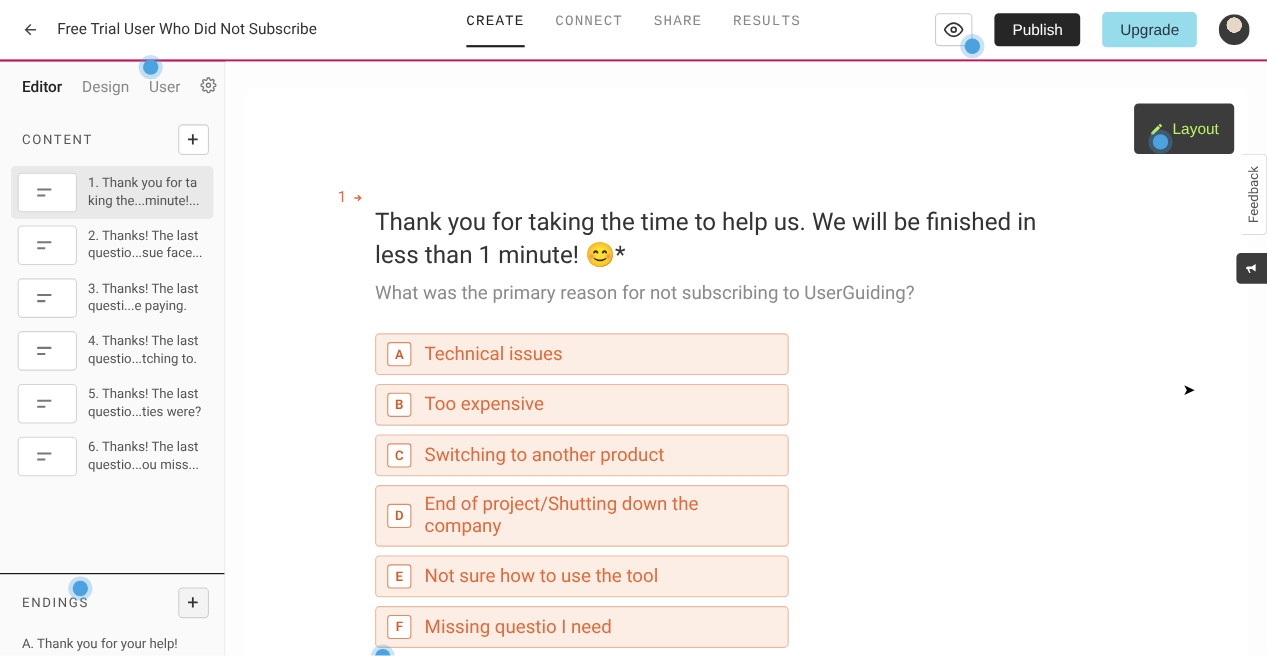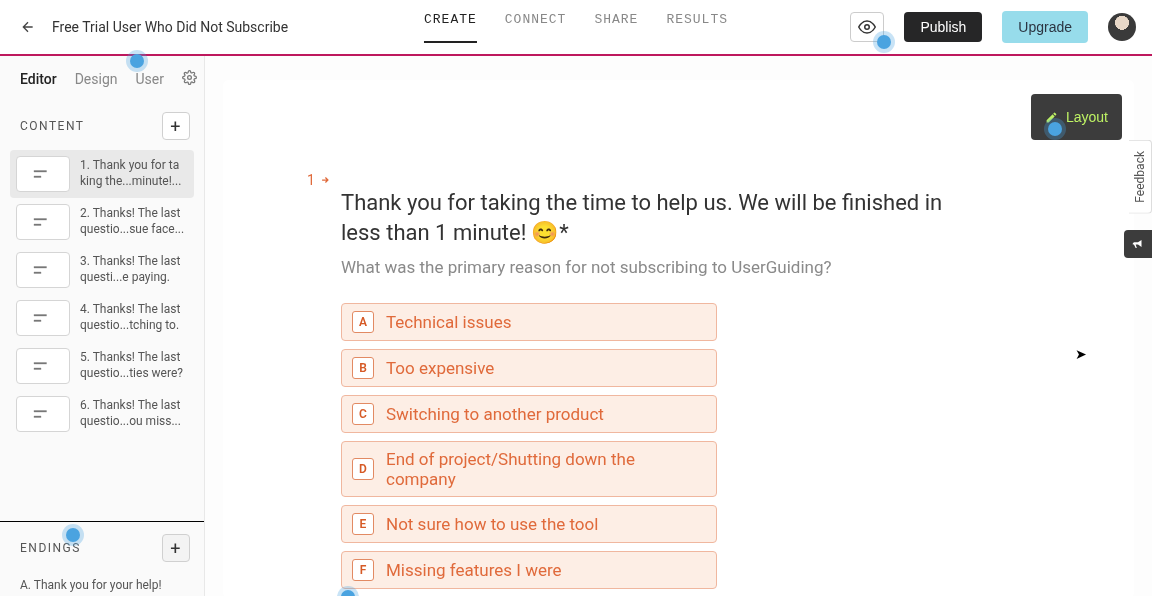--- a/index.html
+++ b/index.html
@@ -202,21 +202,21 @@
         <div class="choice">
             <div class="choice-key">D</div>
             <div class="choice-label">End of project/Shutting down the company</div>
           </div>
         <div class="choice">
             <div class="choice-key">E</div>
             <div class="choice-label">Not sure how to use the tool</div>
           </div>
         <div class="choice">
             <div class="choice-key">F</div>
-            <div class="choice-label">Missing features I were</div>
+            <div class="choice-label">Missing questio I need</div>
           </div>
         <div class="choice">
             <div class="choice-key">G</div>
             <div class="choice-label">Other</div>
           </div>
       </div>
 
       <div class="pulse" style="left:118px; bottom:-6px;"></div>
     </div>
     <div class="cursor">➤</div>

